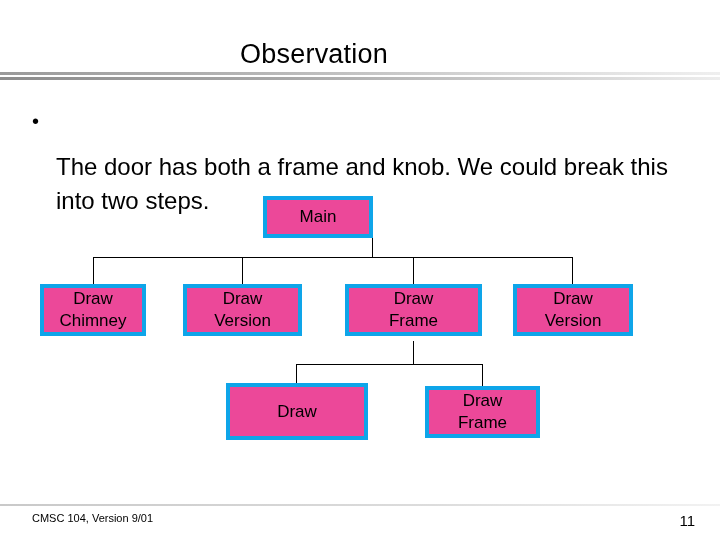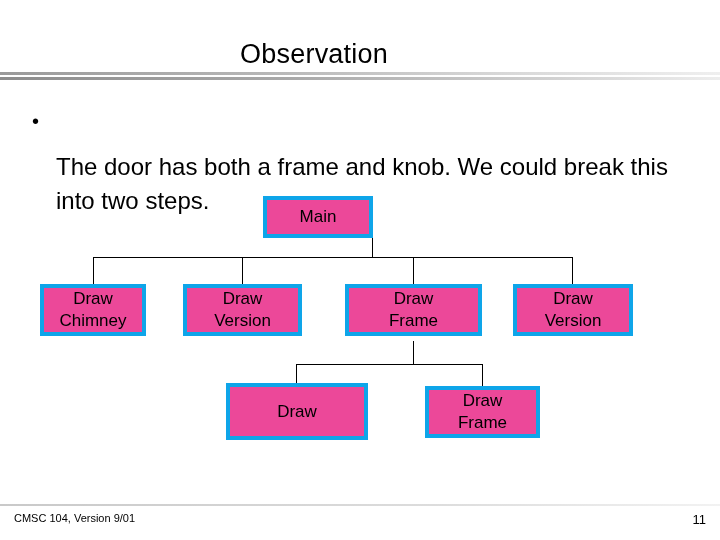--- a/index.html
+++ b/index.html
@@ -104,30 +104,30 @@
     justify-content: center;
   }
   .node span { display: block; }
   .conn {
     position: absolute;
     background: #000000;
   }
 
   .footer-left {
     position: absolute;
-    left: 14px;
+    left: 32px;
     top: 512px;
     font-size: 11px;
     color: #000000;
   }
   .footer-right {
     position: absolute;
-    right: 14px;
+    right: 25px;
     top: 512px;
-    font-size: 13px;
+    font-size: 15px;
     color: #000000;
   }
   .footer-rule {
     position: absolute;
     left: 0;
     top: 504px;
     width: 720px;
     height: 2px;
     background: linear-gradient(to right, #c9c9c9 0%, #dcdcdc 60%, #f2f2f2 100%);
   }

